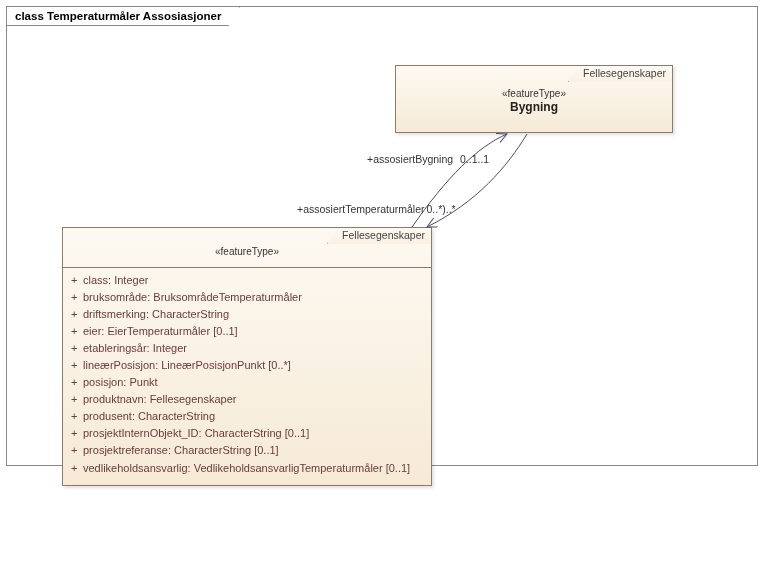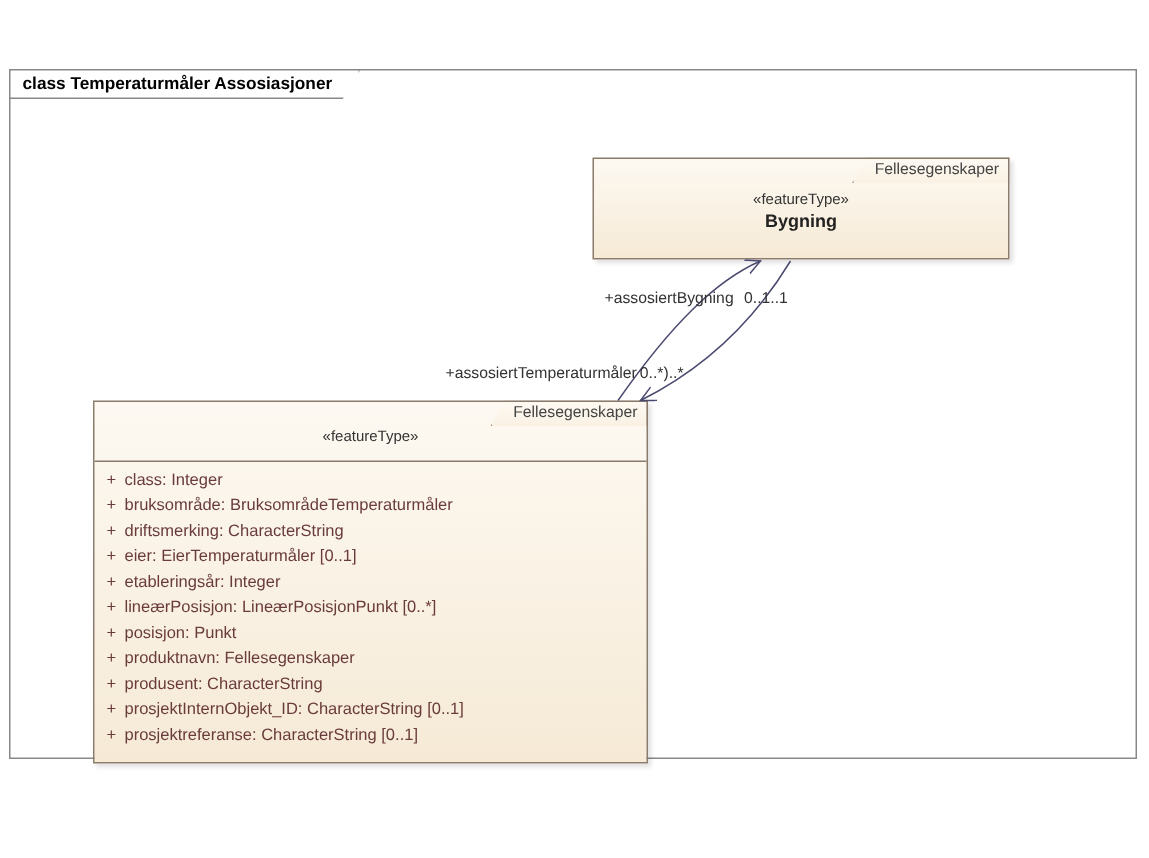--- a/index.html
+++ b/index.html
@@ -13,21 +13,20 @@
     position: relative;
   }
   .outer-frame {
     position: absolute;
     left: 6px;
     top: 6px;
     width: 752px;
     height: 460px;
     border: 1px solid #888;
     background: #fff;
-    margin-top: 40px;
   }
   .frame-tab {
     position: absolute;
     left: -1px;
     top: -1px;
     background: #fff;
     border: 1px solid #888;
     border-bottom: 1px solid #888;
     padding: 3px 18px 3px 8px;
     font-weight: bold;
@@ -126,36 +125,37 @@
         <div class="attr-row"><span class="vis">+</span><span>bruksområde: BruksområdeTemperaturmåler</span></div>
         <div class="attr-row"><span class="vis">+</span><span>driftsmerking: CharacterString</span></div>
         <div class="attr-row"><span class="vis">+</span><span>eier: EierTemperaturmåler [0..1]</span></div>
         <div class="attr-row"><span class="vis">+</span><span>etableringsår: Integer</span></div>
         <div class="attr-row"><span class="vis">+</span><span>lineærPosisjon: LineærPosisjonPunkt [0..*]</span></div>
         <div class="attr-row"><span class="vis">+</span><span>posisjon: Punkt</span></div>
         <div class="attr-row"><span class="vis">+</span><span>produktnavn: Fellesegenskaper</span></div>
         <div class="attr-row"><span class="vis">+</span><span>produsent: CharacterString</span></div>
         <div class="attr-row"><span class="vis">+</span><span>prosjektInternObjekt_ID: CharacterString [0..1]</span></div>
         <div class="attr-row"><span class="vis">+</span><span>prosjektreferanse: CharacterString [0..1]</span></div>
+        <div class="attr-row"><span class="vis">+</span><span>vedlikeholdsansvarlig: VedlikeholdsansvarligTemperaturmåler [0..1]</span></div>
       </div>
   </div>
 
   <svg class="connectors">
     <defs>
       <marker id="openArrow" markerWidth="12" markerHeight="12" refX="10" refY="5" orient="auto">
         <path d="M0,0 L10,5 L0,10" fill="none" stroke="#4a4a70" stroke-width="1"></path>
       </marker>
     </defs>
 
     <path d="M 405,220 C 440,170 470,140 500,127" fill="none" stroke="#4a4a70" stroke-width="1" marker-end="url(#openArrow)"></path>
 
     <path d="M 520,127 C 500,160 470,195 420,220" fill="none" stroke="#4a4a70" stroke-width="1" marker-end="url(#openArrow)"></path>
   </svg>
 
-  <div class="assoc-label" style="left:396px; top:146px;text-align:center;">
+  <div class="assoc-label" style="left:360px; top:146px;text-align:center;">
     <span>+assosiertBygning</span>
     <span style="margin-left:4px;">0..1</span><span>..1</span>
   </div>
   <div class="assoc-label" style="left:290px; top:196px;">
     <span>+assosiertTemperaturmåler</span><span style="margin-left:2px;">0..*</span><span>)..*</span>
   </div>
 
 </div>
 
 </body></html>

